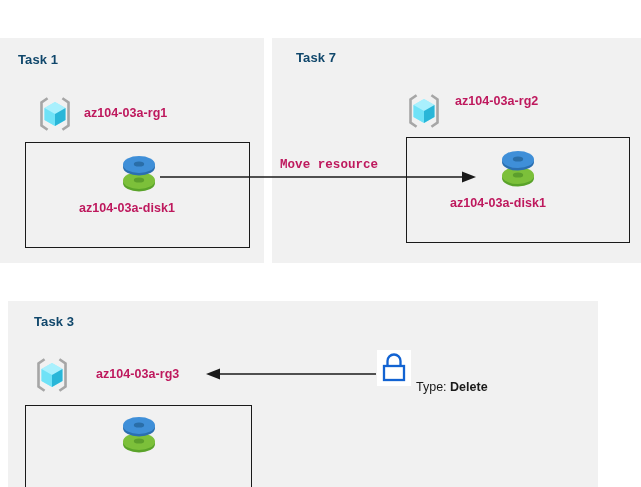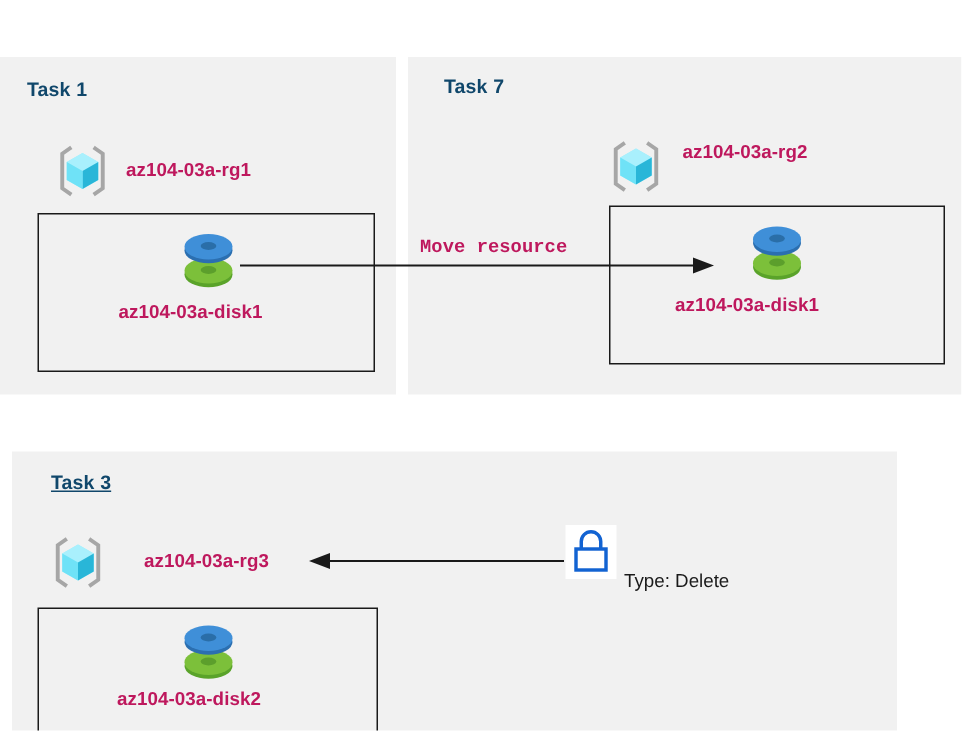--- a/index.html
+++ b/index.html
@@ -38,21 +38,21 @@
   .panel-title {
     position: absolute;
     color: #10476b;
     font-weight: bold;
     font-size: 13px;
     letter-spacing: 0.1px;
     white-space: nowrap;
   }
   #title-task1 { left: 18px;  top: 14px; }
   #title-task2 { left: 296px; top: 12px; }
-  #title-task3 { left: 34px;  top: 276px; text-decoration: underline; }
+  #title-task3 { left: 34px;  top: 276px; }
 
   
   .rg-box {
     position: absolute;
     border: 1.4px solid #1a1a1a;
     background: transparent;
     box-sizing: border-box;
   }
   #box-task1 { left: 25px;  top: 104px; width: 225px; height: 106px; }
   #box-task2 { left: 406px; top: 99px;  width: 224px; height: 106px; }
@@ -116,21 +116,21 @@
     left: 416px;
     top: 342px;
     font-size: 12.5px;
     color: #1a1a1a;
     white-space: nowrap;
   }
   #lock-type .type-key {
     font-weight: normal;
   }
   #lock-type .type-val {
-    font-weight: normal;
+    font-weight: bold;
   }
 
   
   .arrow {
     position: absolute;
   }
   .arrow svg { display: block; }
 
   #arrow-move { left: 160px; top: 129px; width: 316px; height: 20px; }
   #arrow-lock { left: 206px; top: 327px; width: 170px; height: 18px; }
@@ -226,21 +226,20 @@
   <div class="disk-icon" id="diskicon-3">
     <svg viewBox="0 0 42 44" xmlns="http://www.w3.org/2000/svg">
       <ellipse cx="21" cy="31" rx="16" ry="8.5" fill="#5aa32a"></ellipse>
       <ellipse cx="21" cy="28.5" rx="16" ry="8.5" fill="#7cc03a"></ellipse>
       <ellipse cx="21" cy="28.0" rx="5.2" ry="2.6" fill="#5c9f2c"></ellipse>
       <ellipse cx="21" cy="15" rx="16" ry="8.5" fill="#2b6fb0"></ellipse>
       <ellipse cx="21" cy="12.5" rx="16" ry="8.5" fill="#3f8fd8"></ellipse>
       <ellipse cx="21" cy="12.0" rx="5.2" ry="2.6" fill="#2a6ea8"></ellipse>
     </svg>
   </div>
-  <div class="label" id="lbl-disk3">az104-03a-disk2</div>
 
   <div class="arrow" id="arrow-lock">
     <svg viewBox="0 0 170 18" xmlns="http://www.w3.org/2000/svg">
       <line x1="14" y1="9" x2="170" y2="9" stroke="#1a1a1a" stroke-width="1.4"></line>
       <polygon points="0,9 14,3.6 14,14.4" fill="#1a1a1a"></polygon>
     </svg>
   </div>
 
   <div id="lock-icon">
     <svg viewBox="0 0 34 36" xmlns="http://www.w3.org/2000/svg">

